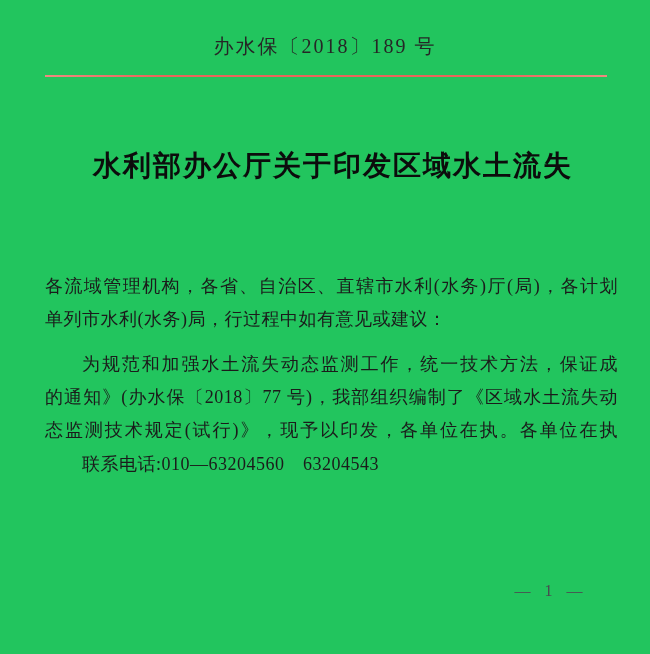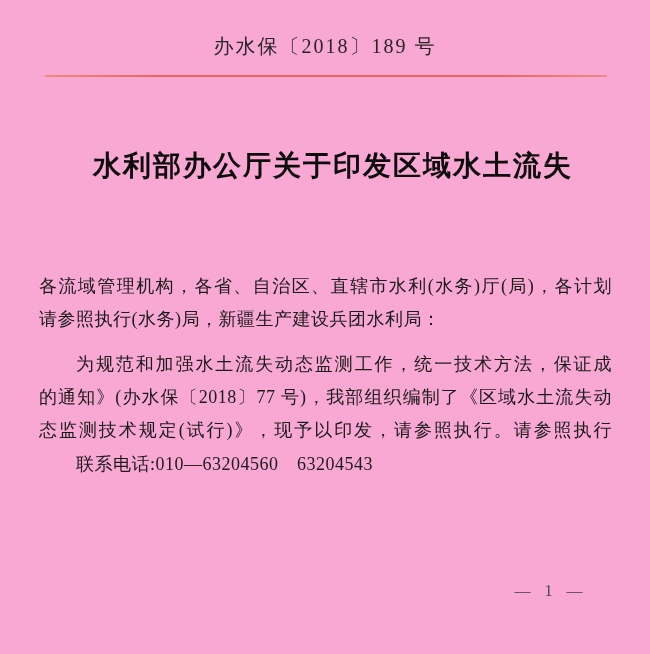--- a/index.html
+++ b/index.html
@@ -4,21 +4,21 @@
 <style>
   html, body {
     margin: 0;
     padding: 0;
     background: #ffffff;
   }
   .page {
     position: relative;
     width: 650px;
     height: 654px;
-    background: #f9a8d4;
+    background: #22c55e;
     overflow: hidden;
     font-family: "Liberation Serif", "DejaVu Serif", serif;
     color: #1b1b1b;
   }
   .doc-number {
     position: absolute;
     top: 32px;
     left: 0;
     width: 100%;
     text-align: center;
@@ -43,21 +43,21 @@
     text-align: center;
     font-weight: bold;
     font-size: 28px;
     line-height: 45px;
     letter-spacing: 2px;
     color: #0c0c0c;
   }
   .body-block {
     position: absolute;
     top: 270px;
-    left: 39px;
+    left: 45px;
     width: 573px;
     font-size: 18px;
     line-height: 33px;
     letter-spacing: 0.5px;
     color: #1b1b1b;
   }
   .line {
     height: 33px;
     white-space: nowrap;
   }
@@ -99,24 +99,24 @@
   <div class="doc-number">办水保〔2018〕189 号</div>
 
   <div class="red-line"></div>
 
   <div class="title-block">
     <div class="title-line">水利部办公厅关于印发区域水土流失</div>
   </div>
 
   <div class="body-block">
     <div class="line fill">各流域管理机构，各省、自治区、直辖市水利(水务)厅(局)，各计划</div>
-    <div class="line">请参照执行(水务)局，新疆生产建设兵团水利局：</div>
+    <div class="line">单列市水利(水务)局，行过程中如有意见或建议：</div>
 
     <div class="line fill indent para-start">为规范和加强水土流失动态监测工作，统一技术方法，保证成</div>
     <div class="line fill">的通知》(办水保〔2018〕77 号)，我部组织编制了《区域水土流失动</div>
-    <div class="line fill">态监测技术规定(试行)》，现予以印发，请参照执行。请参照执行</div>
+    <div class="line fill">态监测技术规定(试行)》，现予以印发，各单位在执。各单位在执</div>
 
     <div class="line indent contact-line contact-first">联系电话:010—63204560　63204543</div>
   </div>
 
   <div class="page-number">— 1 —</div>
 
 </div>
 
 </body></html>

